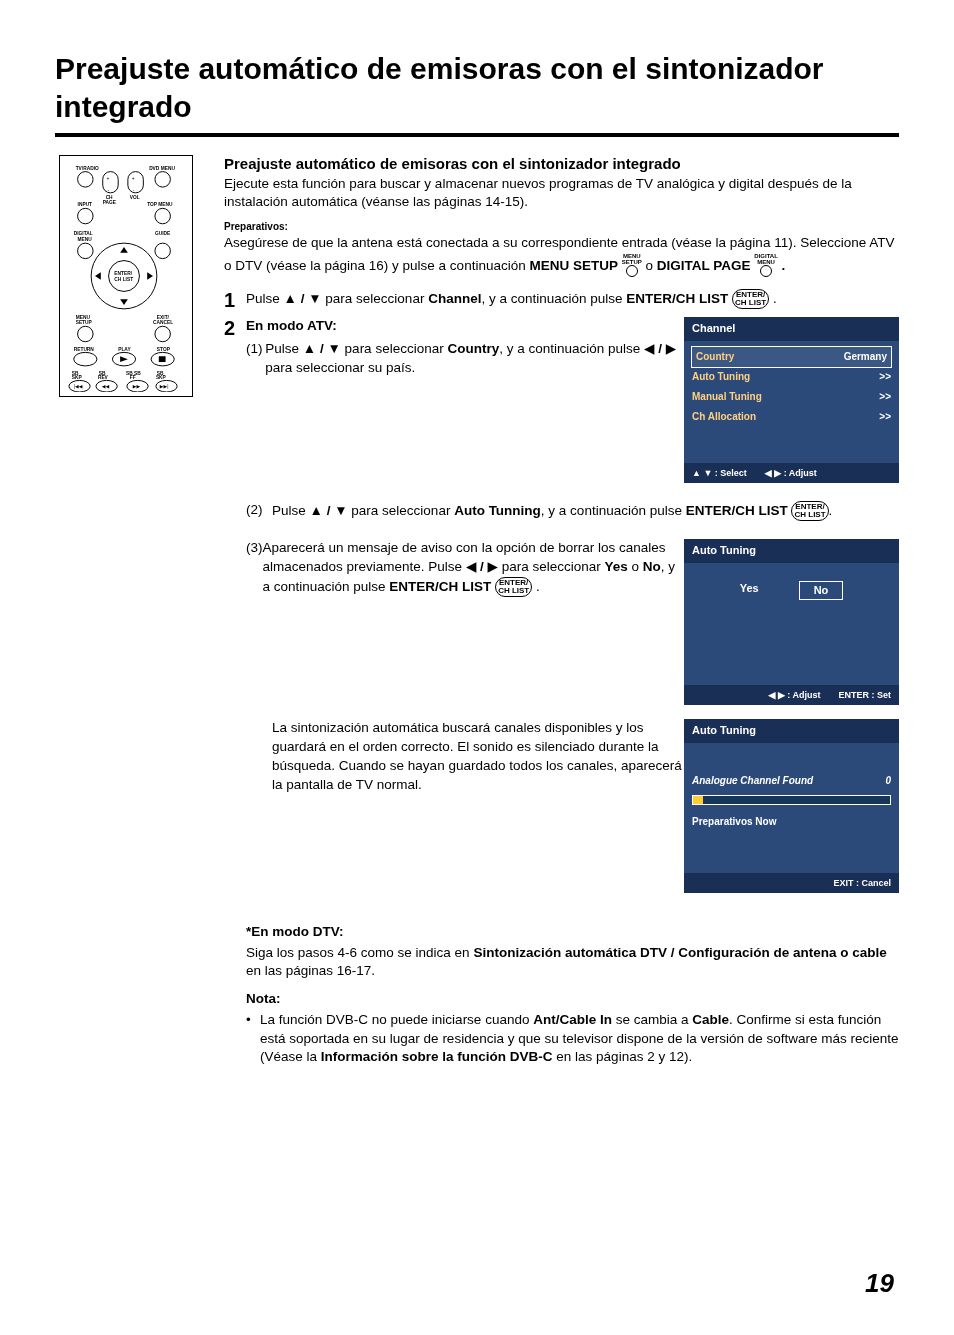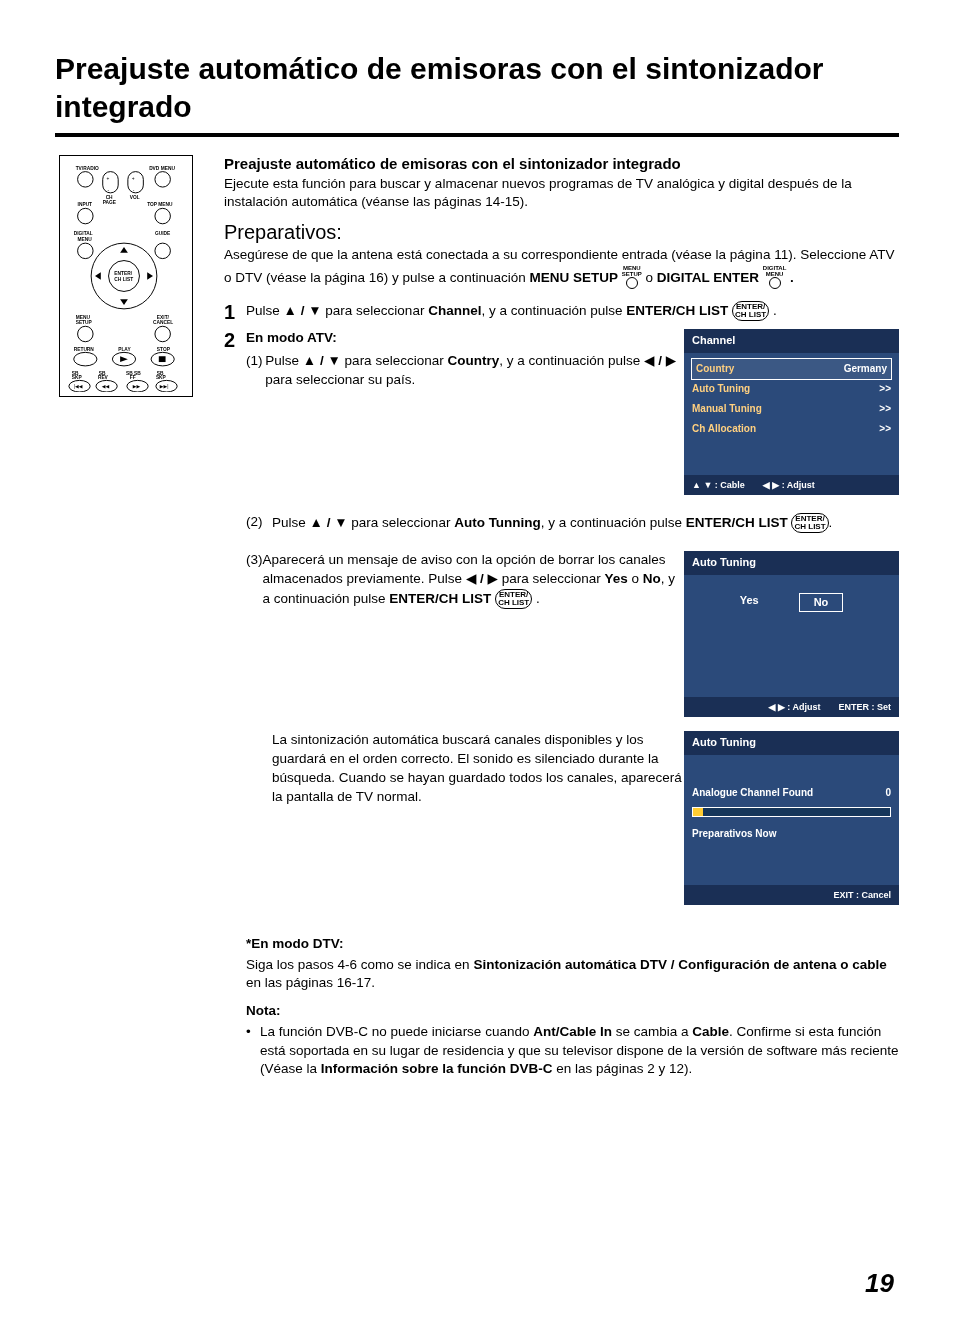--- a/index.html
+++ b/index.html
@@ -53,22 +53,22 @@
     font-weight: bold;
     font-size: 15px;
     margin: 0 0 3px 0;
   }
   .body-text {
     font-size: 13.5px;
     line-height: 1.35;
     margin: 0 0 10px 0;
   }
   .sub-head {
-    font-weight: normal;
-    font-size: 20px;
+    font-weight: bold;
+    font-size: 10px;
     margin: 0 0 2px 0;
   }
   .step-row {
     display:flex;
     align-items:flex-start;
     margin-bottom:6px;
   }
   .step-num {
     font-size:20px;
     font-weight:bold;
@@ -270,21 +270,21 @@
     <div class="right-col">
       <p class="sect-title">Preajuste automático de emisoras con el sintonizador integrado</p>
       <p class="body-text">Ejecute esta función para buscar y almacenar nuevos programas de TV analógica y digital después de la instalación automática (véanse las páginas 14-15).</p>
 
       <p class="sub-head">Preparativos:</p>
       <p class="body-text">
         <span>Asegúrese de que la antena está conectada a su correspondiente entrada (véase la página 11). Seleccione ATV o DTV (véase la página 16) y pulse a continuación </span><span class="bold">MENU SETUP</span>
         <span class="menu-icon">
           <span class="tiny">MENU</span><span class="tiny">SETUP</span><span class="circ"></span>
         </span>
-        <span> o </span><span class="bold">DIGITAL ENTER</span>
+        <span> o </span><span class="bold">DIGITAL PAGE</span>
         <span class="menu-icon">
           <span class="tiny">DIGITAL</span><span class="tiny">MENU</span><span class="circ"></span>
         </span><span class="bold"> .</span>
       </p>
 
       <div class="step-row">
         <div class="step-num">1</div>
         <div class="step-body">
           <span>Pulse </span>
           <span class="inline-icon">▲</span>
@@ -333,21 +333,21 @@
                 <div class="screen-row">
                     <span class="label">Manual Tuning</span>
                     <span class="val">&gt;&gt;</span>
                   </div>
                 <div class="screen-row">
                     <span class="label">Ch Allocation</span>
                     <span class="val">&gt;&gt;</span>
                   </div>
               </div>
               <div class="screen-footer">
-                <span>▲ ▼ : Cable</span>
+                <span>▲ ▼ : Select</span>
                 <span>◀ ▶ : Adjust</span>
               </div>
             </div>
           </div>
 
           <div style="margin-top:18px; display:flex;">
             <span class="sub-num">(2)</span>
             <span>
               <span>Pulse </span>
               <span class="inline-icon">▲</span>
@@ -385,21 +385,21 @@
                 <span>ENTER : Set</span>
               </div>
             </div>
           </div>
 
           <div class="two-col-block" style="margin-top:14px;">
             <div class="text" style="padding-left:26px;">La sintonización automática buscará canales disponibles y los guardará en el orden correcto. El sonido es silenciado durante la búsqueda. Cuando se hayan guardado todos los canales, aparecerá la pantalla de TV normal.</div>
             <div class="screen screen-box" style="width:215px;">
               <div class="screen-title-bar">Auto Tuning</div>
               <div class="screen-inner" style="min-height:118px;">
-                <div class="screen-row" style="margin-top:22px; font-weight:bold;">
+                <div class="screen-row" style="margin-top:22px; font-weight:bold;font-style:italic;">
                   <span>Analogue Channel Found</span>
                   <span>0</span>
                 </div>
                 <div class="progress-bar-outer">
                     <div class="progress-bar-inner"></div>
                   </div>
                 <div style="font-weight:bold;">Preparativos Now</div>
               </div>
               <div class="screen-footer right">
                 <span>EXIT : Cancel</span>

